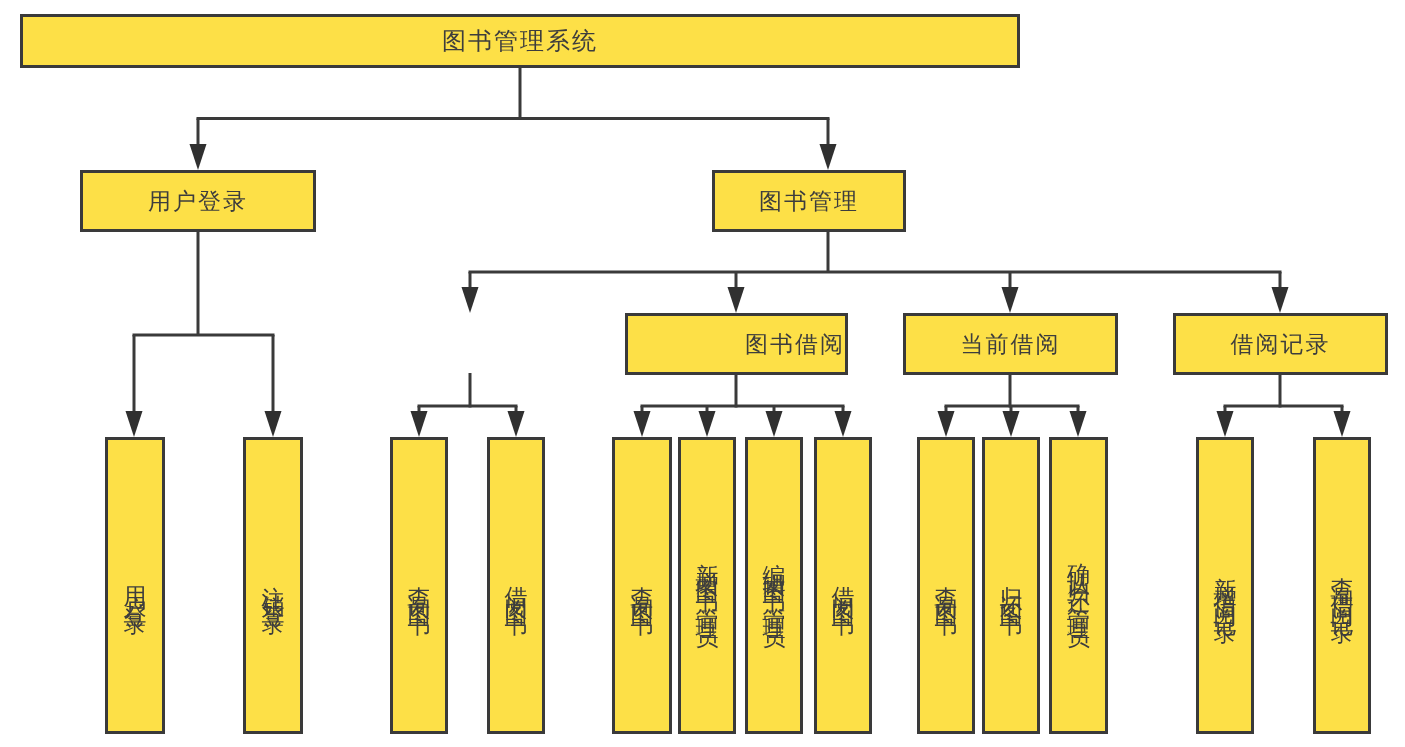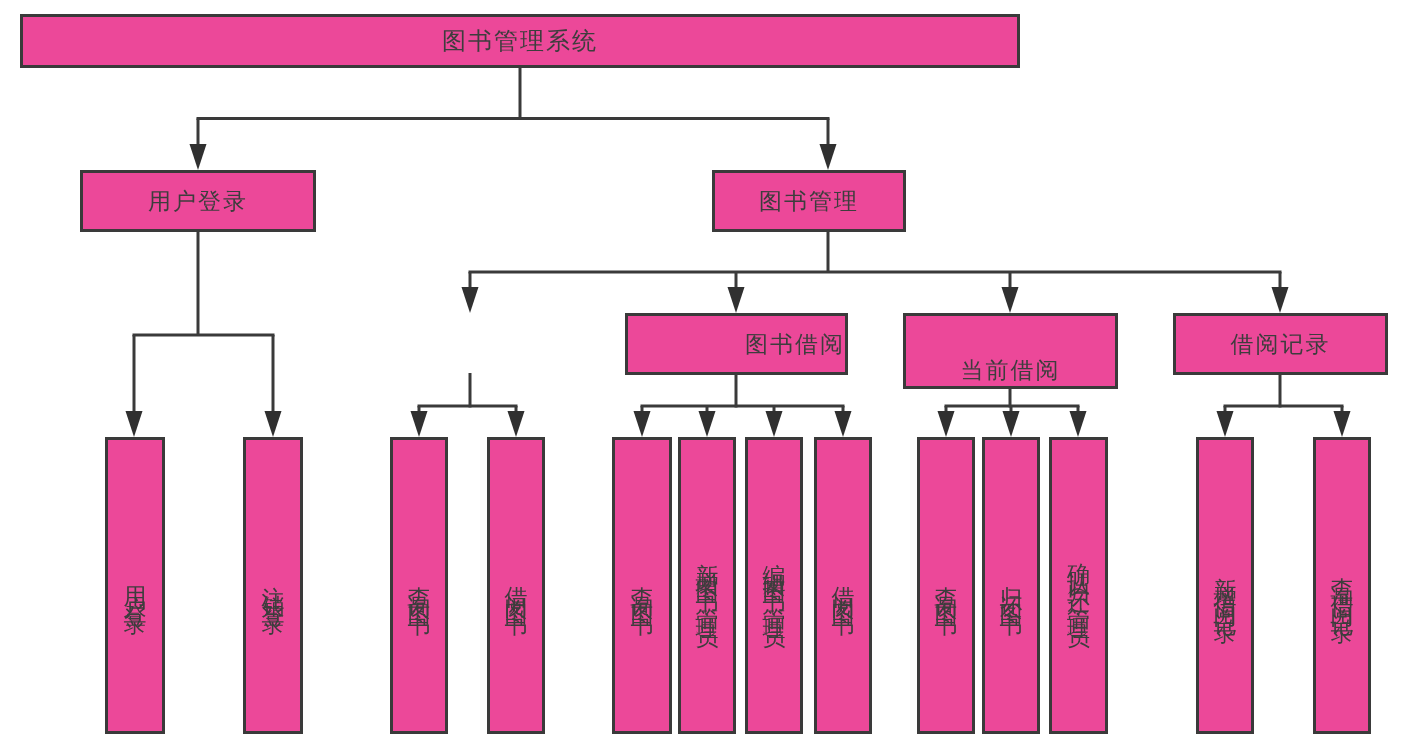--- a/index.html
+++ b/index.html
@@ -7,21 +7,21 @@
     position:relative;
     width:1405px;height:747px;
     background:#ffffff;
     font-family:"Liberation Sans","DejaVu Sans",sans-serif;
     overflow:hidden;
   }
   svg.connectors{position:absolute;left:0;top:0;z-index:1;}
   .node{
     position:absolute;
     box-sizing:border-box;
-    background:#ec4899;
+    background:#fde047;
     border:3px solid #3a3a3a;
     display:flex;align-items:center;justify-content:center;
     z-index:2;
   }
   .hlabel{
     font-size:23px;color:#3d3d3d;letter-spacing:2px;white-space:nowrap;
   }
   .root .hlabel{font-size:24px;}
   .vnode{top:437px;height:297px;}
   .vlabel{
@@ -110,21 +110,21 @@
   <div class="node" style="left:80px;top:170px;width:236px;height:62px;">
     <span class="hlabel">用户登录</span>
   </div>
   <div class="node" style="left:712px;top:170px;width:194px;height:62px;">
     <span class="hlabel">图书管理</span>
   </div>
 
   <div class="node" style="left:625px;top:313px;width:223px;height:62px;justify-content:flex-end;">
     <span class="hlabel">图书借阅</span>
   </div>
-  <div class="node" style="left:903px;top:313px;width:215px;height:76px;align-items:flex-end;">
+  <div class="node" style="left:903px;top:313px;width:215px;height:62px;">
     <span class="hlabel">当前借阅</span>
   </div>
   <div class="node" style="left:1173px;top:313px;width:215px;height:62px;">
     <span class="hlabel">借阅记录</span>
   </div>
 
   <div class="node vnode" style="left:105px;width:60px;">
     <span class="vlabel">用户登录</span>
   </div>
   <div class="node vnode" style="left:243px;width:60px;">

